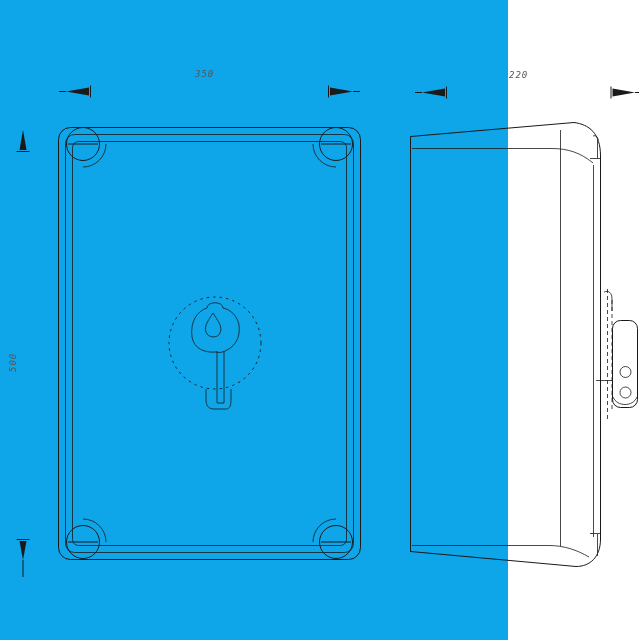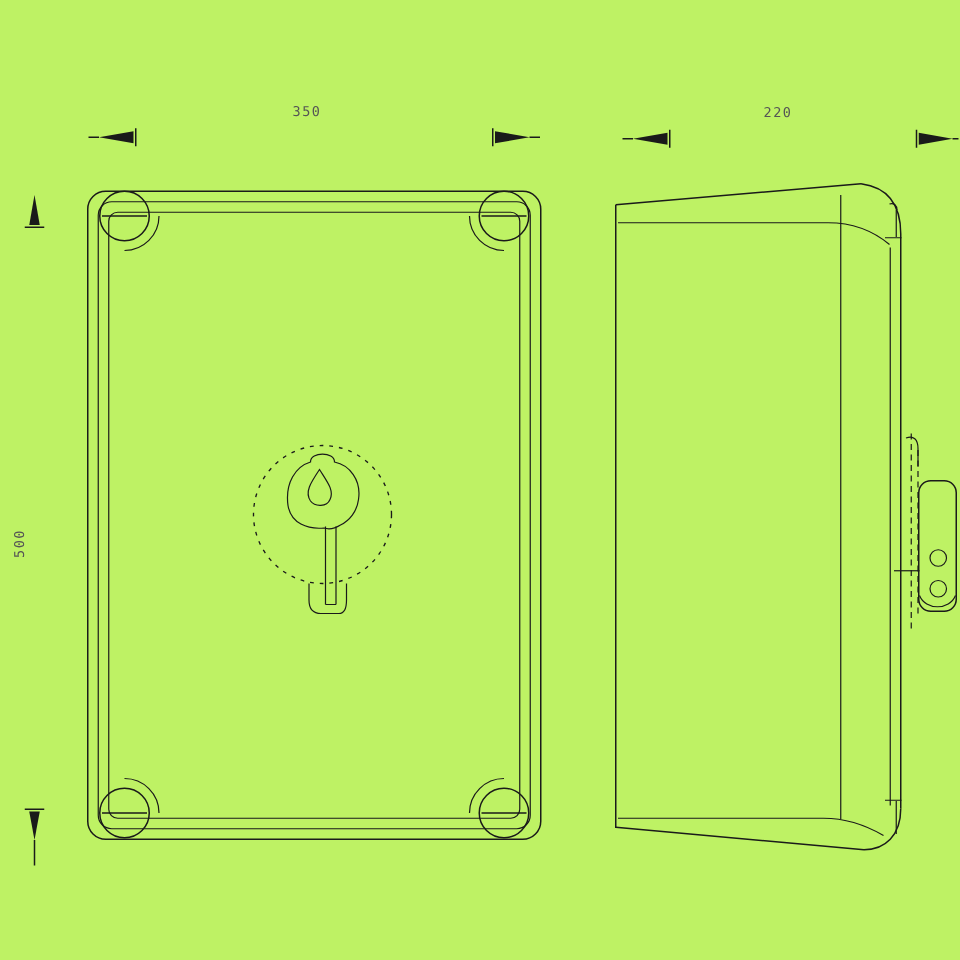--- a/index.html
+++ b/index.html
@@ -1,17 +1,17 @@
 <!DOCTYPE html>
 <html><head>
 <meta charset="utf-8">
 <style>
   html,body{margin:0;padding:0;background:#ffffff;width:640px;height:640px;overflow:hidden;}
-  .canvas{position:relative;width:640px;height:640px;background:#bef264;
-          font-family:"DejaVu Sans","Liberation Sans",sans-serif;}
+  .canvas{position:relative;width:508px;height:640px;background:#0ea5e9;
+          font-family:"DejaVu Sans","Liberation Sans",sans-serif;font-style:italic;}
   svg{display:block;}
   .ln{fill:none;stroke:#1a1a1a;stroke-width:1;}
   .ln-thin{fill:none;stroke:#1a1a1a;stroke-width:0.8;}
   .dash{fill:none;stroke:#1a1a1a;stroke-width:0.9;stroke-dasharray:2.5,4;}
   .hid{fill:none;stroke:#1a1a1a;stroke-width:0.8;stroke-dasharray:4,3;}
   .arrow{fill:#1a1a1a;stroke:none;}
   .dimln{stroke:#1a1a1a;stroke-width:1;}
   .dimtxt{fill:#555555;font-size:9px;letter-spacing:1px;
           font-family:"DejaVu Sans Mono","Liberation Mono",monospace;}
 </style>

